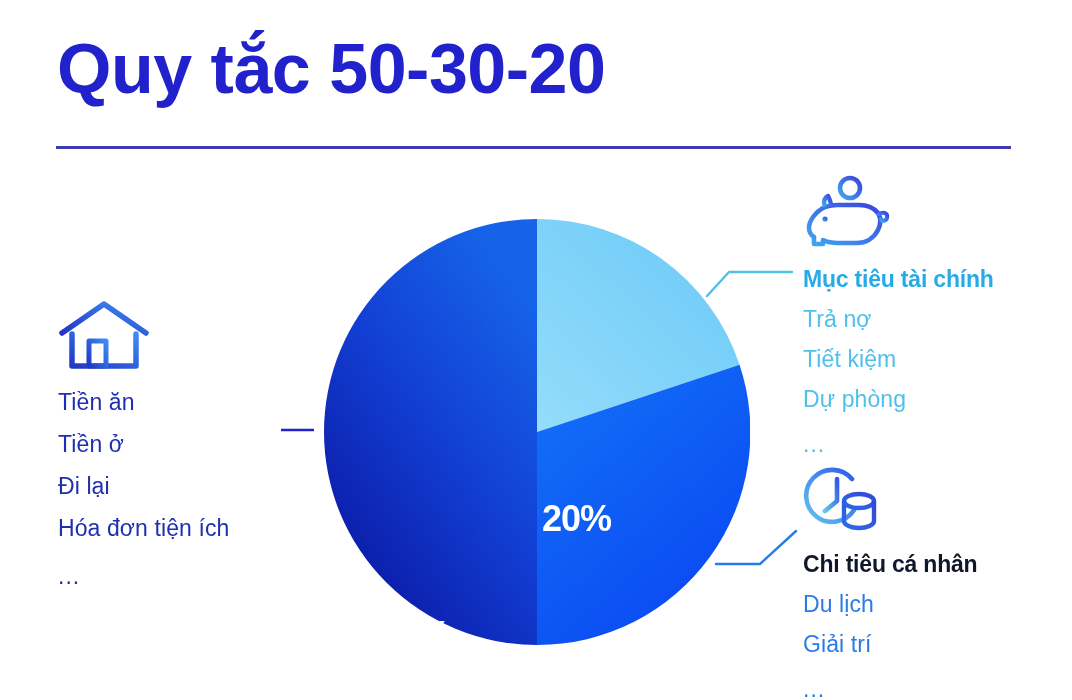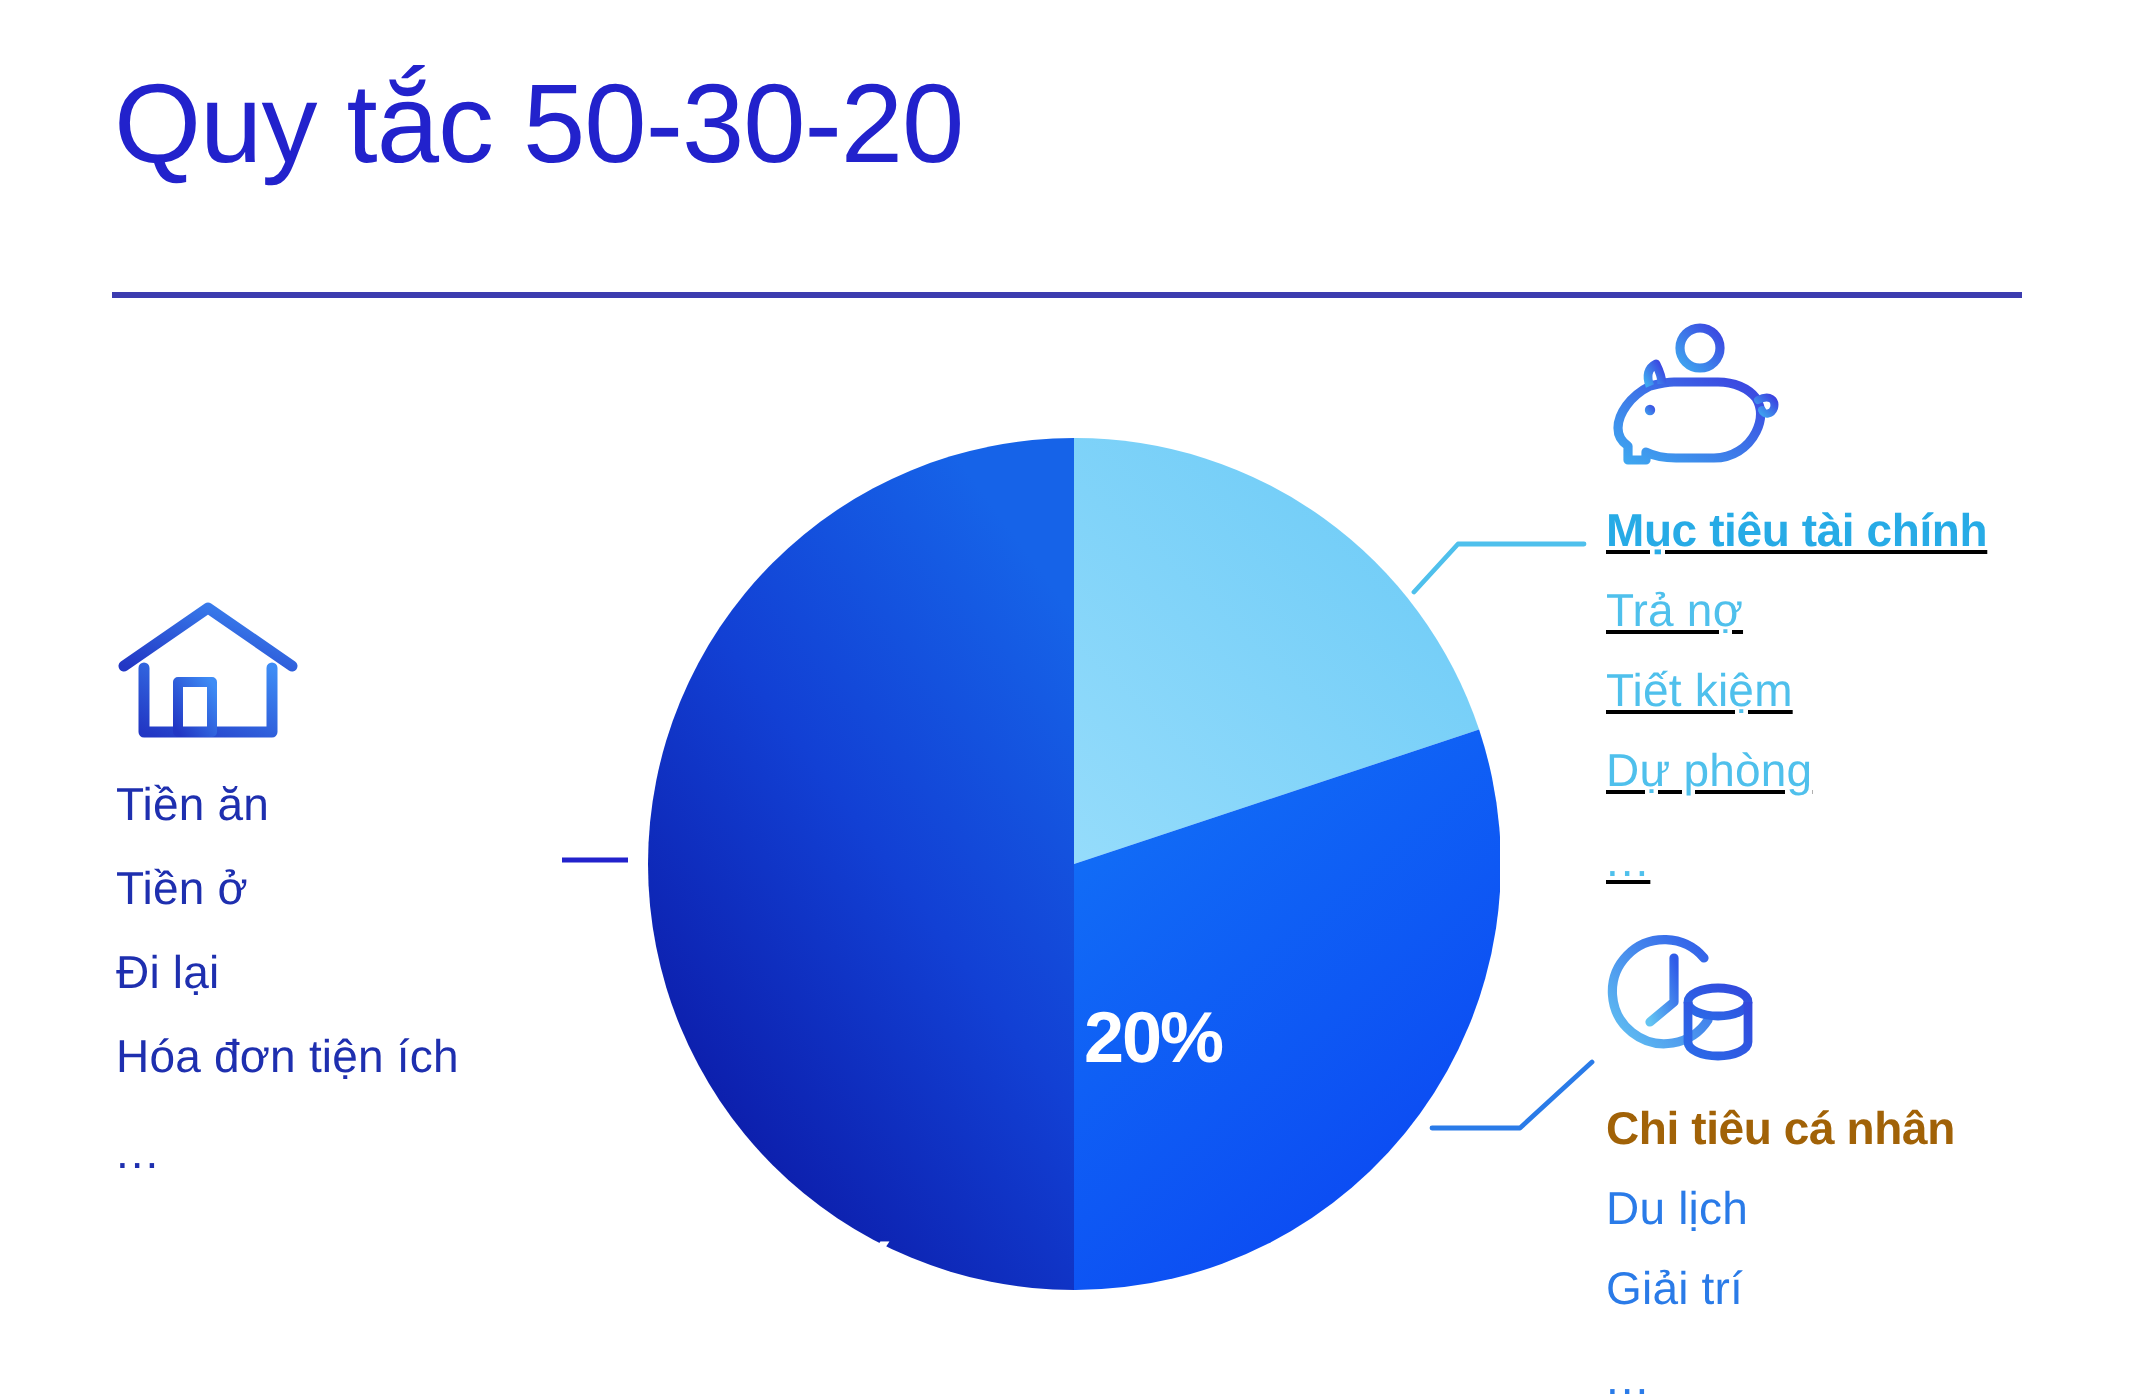--- a/index.html
+++ b/index.html
@@ -19,22 +19,22 @@
   
   #header {
     position: absolute;
     left: 0; top: 0;
     width: 1072px;
   }
   #page-title {
     position: absolute;
     left: 57px;
     top: 33px;
-    font-size: 56px;
-    font-weight: normal;
+    font-size: 70px;
+    font-weight: bold;
     letter-spacing: -0.5px;
     color: #2222CC;
     white-space: nowrap;
     line-height: 1.05;
   }
   #title-divider {
     position: absolute;
     left: 56px;
     top: 146px;
     width: 955px;
@@ -89,30 +89,30 @@
   }
 
   
   #block-essentials { left: 58px; top: 300px; }
   #block-essentials .info-icon { margin-bottom: 17px; }
   #block-essentials .info-heading { color: #2222CC; }
   #block-essentials .info-item { color: #1E2FAF; margin-top: 15px; }
   #block-essentials .info-item.ellipsis { margin-top: 21px; letter-spacing: 1px; }
 
   
-  #block-goals { left: 803px; top: 160px; text-decoration: underline; }
+  #block-goals { left: 803px; top: 174px; }
   #block-goals .info-icon { margin-bottom: 14px; }
   #block-goals .info-heading { color: #27ABE6; }
   #block-goals .info-item { color: #4FC0EC; margin-top: 13px; }
   #block-goals .info-item.ellipsis { margin-top: 18px; letter-spacing: 1px; }
 
   
   #block-personal { left: 803px; top: 463px; }
   #block-personal .info-icon { margin-bottom: 14px; }
-  #block-personal .info-heading { color: #a16207; }
+  #block-personal .info-heading { color: #0f172a; }
   #block-personal .info-item { color: #2A7BE8; margin-top: 13px; }
   #block-personal .info-item.ellipsis { margin-top: 18px; letter-spacing: 1px; }
 </style>
 </head>
 <body>
 
 <div id="header">
   <div id="page-title">Quy tắc 50-30-20</div>
   <div id="title-divider"></div>
 </div>

